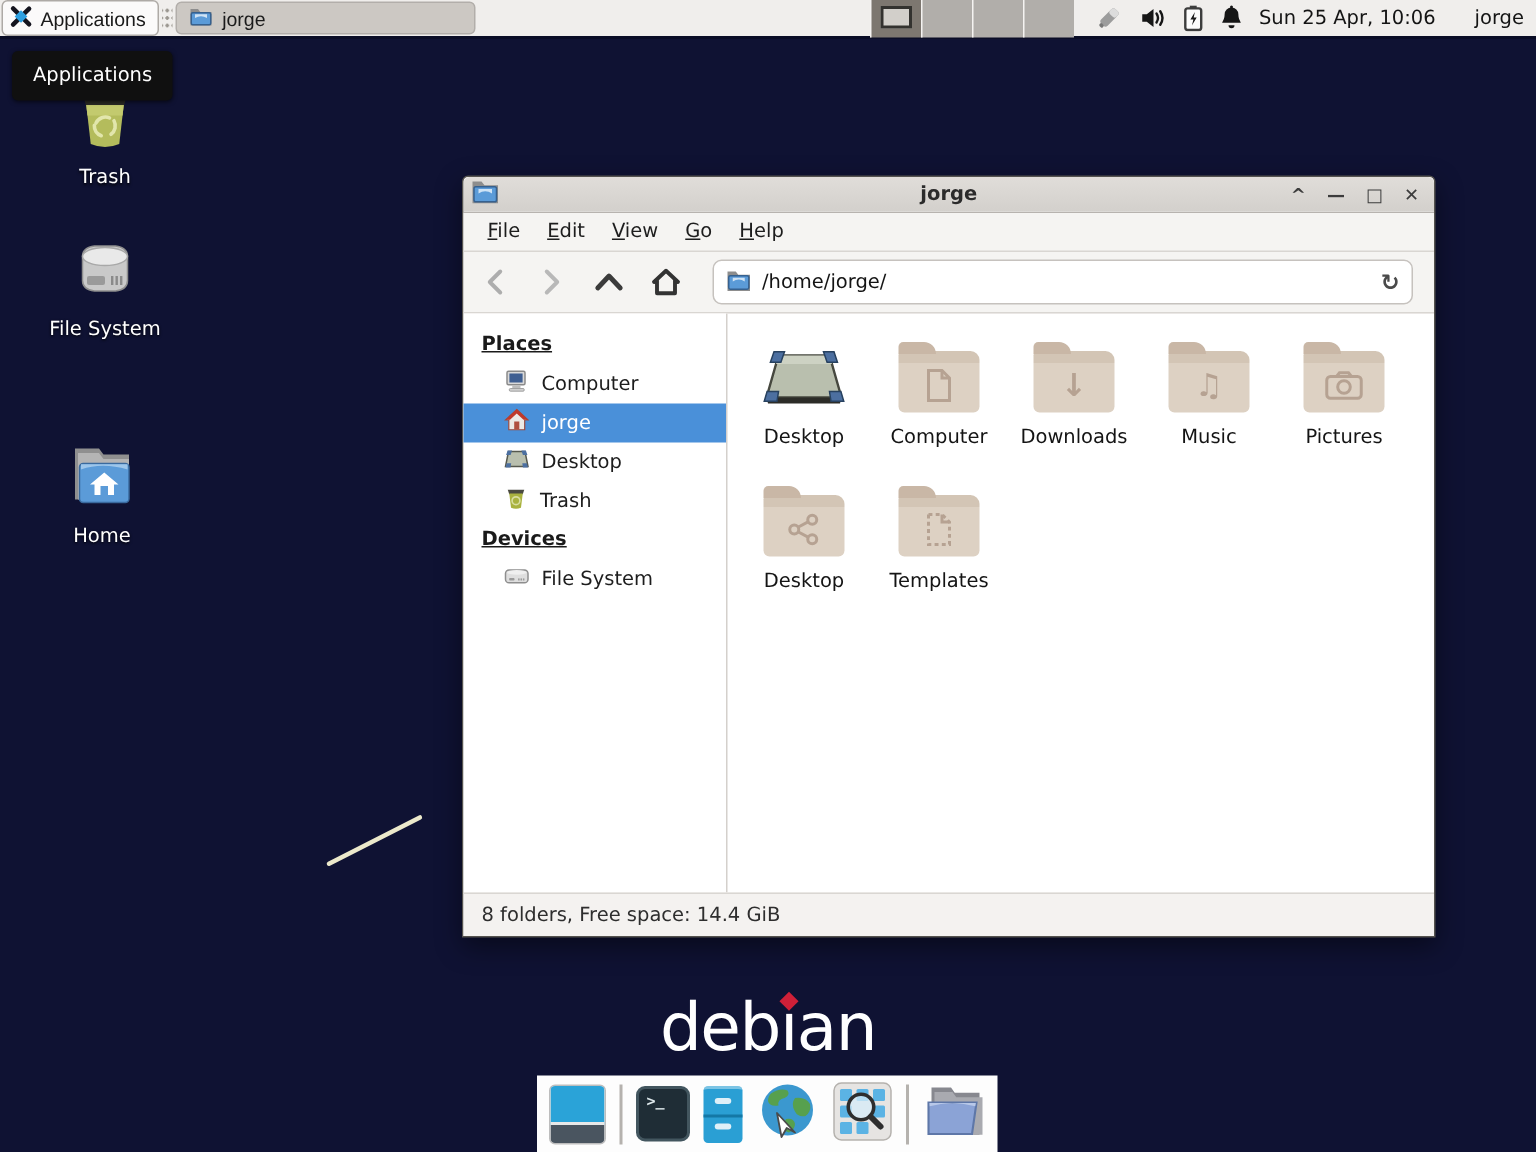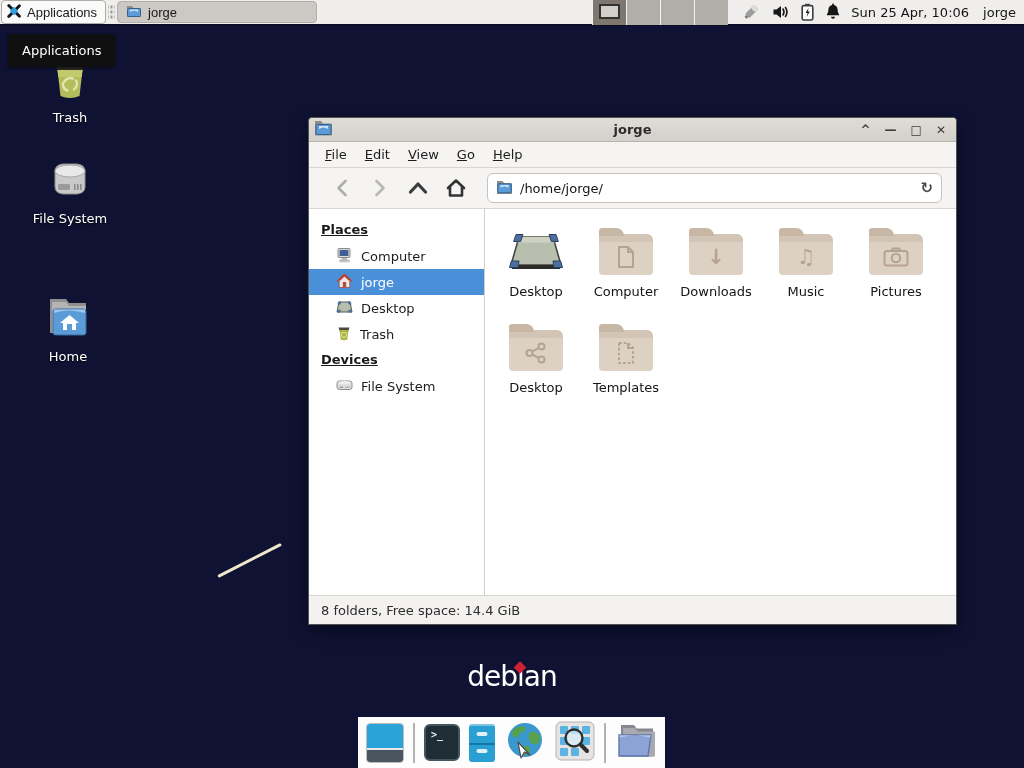--- a/index.html
+++ b/index.html
@@ -20,21 +20,21 @@
               padding:0 8px; background:#ccc8c3; border:1px solid #b2aeaa;
               border-radius:4px; font-size:13px; color:#1a1a1a; }
   .panel-spacer { flex:1; }
   .pager { display:flex; height:26px; }
   .pager .cell { width:34px; height:26px; background:#b1aeaa; border-left:1px solid #f5f3f1; position:relative; }
   .pager .cell.active { background:#7d7770; }
   .pager .cell .mini-win { position:absolute; top:5px; left:6px; width:21px; height:15px;
                            background:#d2cfca; border:2px solid #33322f; }
   .tray { display:flex; align-items:center; gap:11px; margin:0 10px 0 14px; }
   .tray svg { display:block; }
-  .clock { font-size:13px; color:#141414; margin-right:14px; white-space:nowrap; }
+  .clock { font-size:13px; color:#141414; margin-right:26px; white-space:nowrap; }
   .user  { font-size:13px; color:#141414; margin-right:8px; }
 
   
   .tooltip { position:absolute; left:8px; top:34px; background:#101010; color:#fff;
              font-size:13px; padding:9px 14px; border-radius:4px; z-index:50;
              box-shadow:0 1px 3px rgba(0,0,0,.6); }
 
   
   .dicon { position:absolute; width:110px; display:flex; flex-direction:column;
            align-items:center; gap:6px; color:#fff; font-size:13px; text-align:center; }
@@ -59,21 +59,21 @@
                      font-size:13px; font-weight:bold; color:#2b2b2b; }
   .controls { margin-left:auto; display:flex; align-items:center; gap:14px;
               padding-right:10px; z-index:2; }
   .controls span { font-size:12px; font-weight:bold; color:#3c3c3c; line-height:1;
                    cursor:default; }
   .menubar { height:26px; background:#f5f4f2; border-bottom:1px solid #d9d6d2;
              display:flex; align-items:center; gap:2px; padding-left:8px; }
   .menubar .mi { font-size:13px; color:#1d1d1d; padding:3px 8px; }
   .menubar .mi::first-letter { text-decoration:underline; }
   .toolbar { height:41px; background:#f5f4f2; border-bottom:1px solid #d9d6d2;
-             display:flex; align-items:center; padding:0 14px 0 16px; gap:4px; }
+             display:flex; align-items:center; padding:0 14px 0 4px; gap:4px; }
   .navbtn { width:34px; height:30px; display:flex; align-items:center; justify-content:center; }
   .pathfield { flex:1; height:30px; margin-left:10px; background:#fff;
                border:1px solid #c6c2be; border-radius:6px; display:flex;
                align-items:center; padding:0 8px; gap:7px; }
   .pathfield .ptext { flex:1; font-size:13px; color:#141414; }
   .pathfield .reload { font-size:15px; color:#4a4a4a; font-weight:bold; }
 
   .wbody { flex:1; display:flex; min-height:0; }
   .sidebar { width:176px; background:#fff; border-right:1px solid #d4d0cc; padding-top:8px; }
   .shead { font-size:13px; font-weight:bold; color:#1a1a1a; padding:5px 12px 6px;text-decoration:underline; }
@@ -96,21 +96,21 @@
                     background:#c9b7a6; border-radius:4px 10px 0 0; }
   .folder .emblem { position:absolute; inset:4px 0 0 0; display:flex; align-items:center;
                     justify-content:center; color:#b6a292; font-size:21px; font-weight:bold; }
 
   .statusbar { height:29px; background:#f4f2f0; border-top:1px solid #d9d6d2;
                display:flex; align-items:center; padding-left:12px;
                font-size:13px; color:#2e2e2e; }
 
   
   .debian { position:absolute; left:0; top:660px; width:1024px; text-align:center;
-            color:#fff; font-size:28px; letter-spacing:-1px; }
+            color:#fff; font-size:44px; letter-spacing:-1px; }
   .debian .iwrap { position:relative; display:inline-block; }
   .debian .diamond { position:absolute; left:50%; top:3px; width:9px; height:9px;
                      background:#cf2038; transform:translateX(-50%) rotate(45deg); }
 
   
   .dock { position:absolute; left:358px; top:717px; width:307px; height:51px;
           background:#fdfdfd; display:flex; align-items:center; gap:9px;
           padding:0 8px; }
   .dock .sep { width:2px; height:40px; background:#b5b2ae; }
   .showdesk { width:40px; height:40px; border-radius:4px; overflow:hidden;

